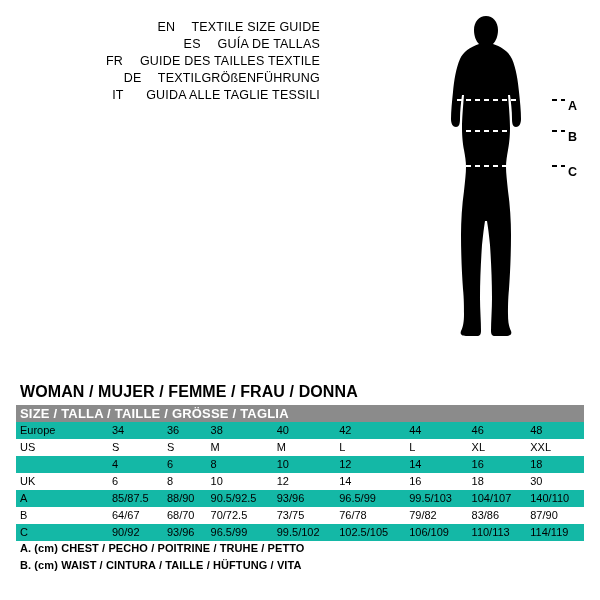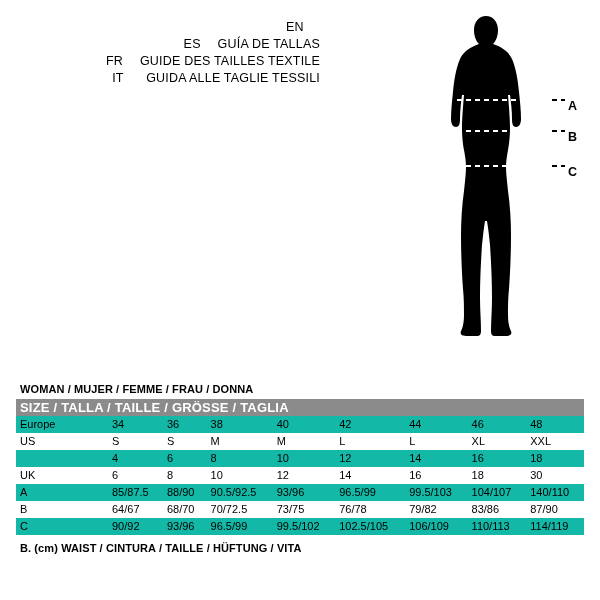--- a/index.html
+++ b/index.html
@@ -56,21 +56,21 @@
   }
 
   
   .table-section {
     position: absolute;
     left: 16px;
     top: 383px;
     width: 568px;
   }
   .woman-line {
-    font-size: 11px;
+    font-size: 16px;
     font-weight: bold;
     letter-spacing: 0.1px;
     margin: 0 0 4px 4px;
   }
   table.size {
     width: 568px;
     border-collapse: collapse;
     font-size: 11px;
   }
   table.size td {
@@ -108,28 +108,33 @@
   }
 </style>
 </head>
 <body>
 
 <div class="page">
 
   <div class="lang-block">
     <div class="lang-row">
       <span class="lang-code">EN</span>
+      <span class="lang-title">TEXTILE SIZE GUIDE</span>
     </div>
     <div class="lang-row">
       <span class="lang-code">ES</span>
       <span class="lang-title">GUÍA DE TALLAS</span>
     </div>
     <div class="lang-row">
       <span class="lang-code">FR</span>
       <span class="lang-title">GUIDE DES TAILLES TEXTILE</span>
+    </div>
+    <div class="lang-row">
+      <span class="lang-code">DE</span>
+      <span class="lang-title">TEXTILGRÖßENFÜHRUNG</span>
     </div>
     <div class="lang-row">
       <span class="lang-code">IT</span>
       <span class="lang-title">GUIDA ALLE TAGLIE TESSILI</span>
     </div>
   </div>
 
   <div class="figure-wrap">
     <svg class="figure-svg" width="190" height="362" viewBox="0 0 190 362">
 
@@ -278,16 +283,17 @@
         <td class="val">102.5/105</td>
         <td class="val">106/109</td>
         <td class="val">110/113</td>
         <td class="val">114/119</td>
       </tr>
     </tbody>
       </table>
   </div>
 
   <div class="notes">
+    <div class="note">A. (cm) CHEST / PECHO / POITRINE / TRUHE / PETTO</div>
     <div class="note">B. (cm) WAIST / CINTURA / TAILLE / HÜFTUNG / VITA</div>
   </div>
 
 </div>
 
 </body></html>

